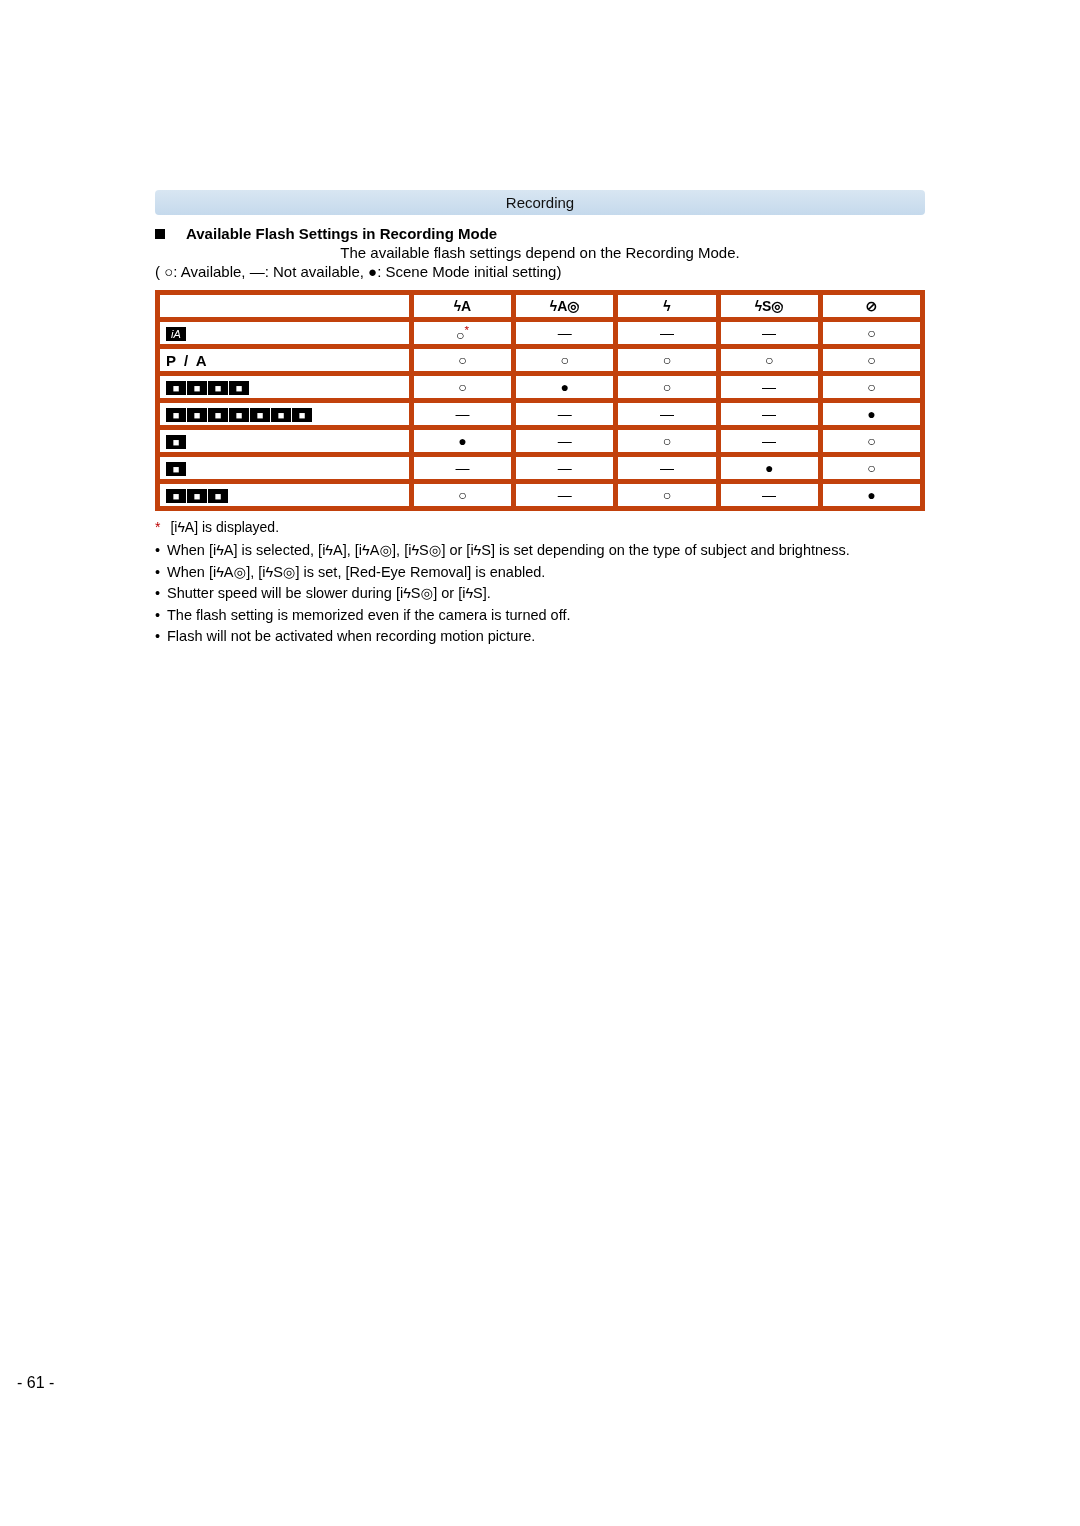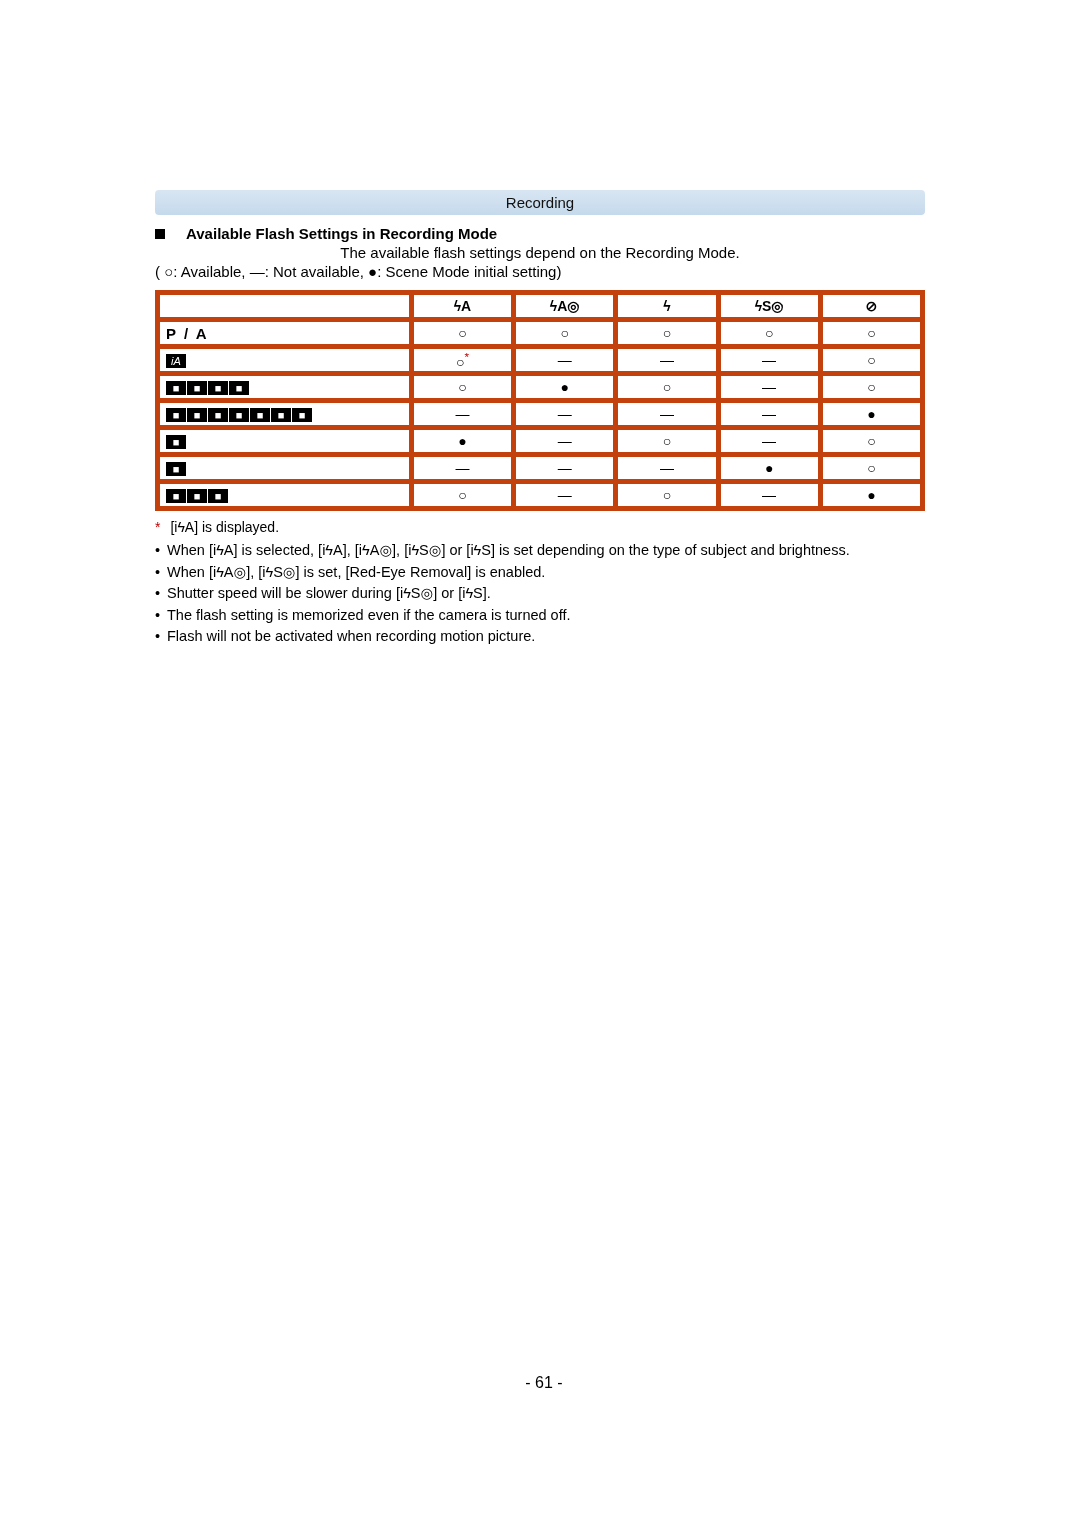--- a/index.html
+++ b/index.html
@@ -96,23 +96,23 @@
     margin: 2px 0;
     line-height: 1.35;
   }
   ul.notes li::before {
     content: "•";
     position: absolute;
     left: 0;
   }
   .page-number {
     position: absolute;
-    left: 8px; right: 0;
+    left: 17px; right: 0;
     bottom: 134px;
-    text-align: center;
+    text-align: left;
     font-size: 16px;
   } 
 </style>
 </head>
 <body>
 
 <div class="page">
 
   <div class="section-header">Recording</div>
 
@@ -135,33 +135,33 @@
         <th class="rowhead"></th>
         <th class="col-flash"><b>ϟA</b></th>
         <th class="col-flash"><b>ϟA◎</b></th>
         <th class="col-flash"><b>ϟ</b></th>
         <th class="col-flash"><b>ϟS◎</b></th>
         <th class="col-flash"><b>⊘</b></th>
       </tr>
     </thead>
     <tbody>
         <tr>
-          <td class="rowhead"><span class="mode-text">P  /  A</span></td>
-          <td>○</td>
-          <td>○</td>
-          <td>○</td>
-          <td>○</td>
-          <td>○</td>
-        </tr>
-        <tr>
           <td class="rowhead"><span class="mode-icon" style="font-style: italic;">iA</span></td>
           <td>○<sup style="color:#b00">*</sup></td>
           <td>—</td>
           <td>—</td>
           <td>—</td>
+          <td>○</td>
+        </tr>
+        <tr>
+          <td class="rowhead"><span class="mode-text">P  /  A</span></td>
+          <td>○</td>
+          <td>○</td>
+          <td>○</td>
+          <td>○</td>
           <td>○</td>
         </tr>
         <tr>
           <td class="rowhead"><span class="mode-icon">■</span><span class="mode-icon">■</span><span class="mode-icon">■</span><span class="mode-icon">■</span></td>
           <td>○</td>
           <td>●</td>
           <td>○</td>
           <td>—</td>
           <td>○</td>
         </tr>

